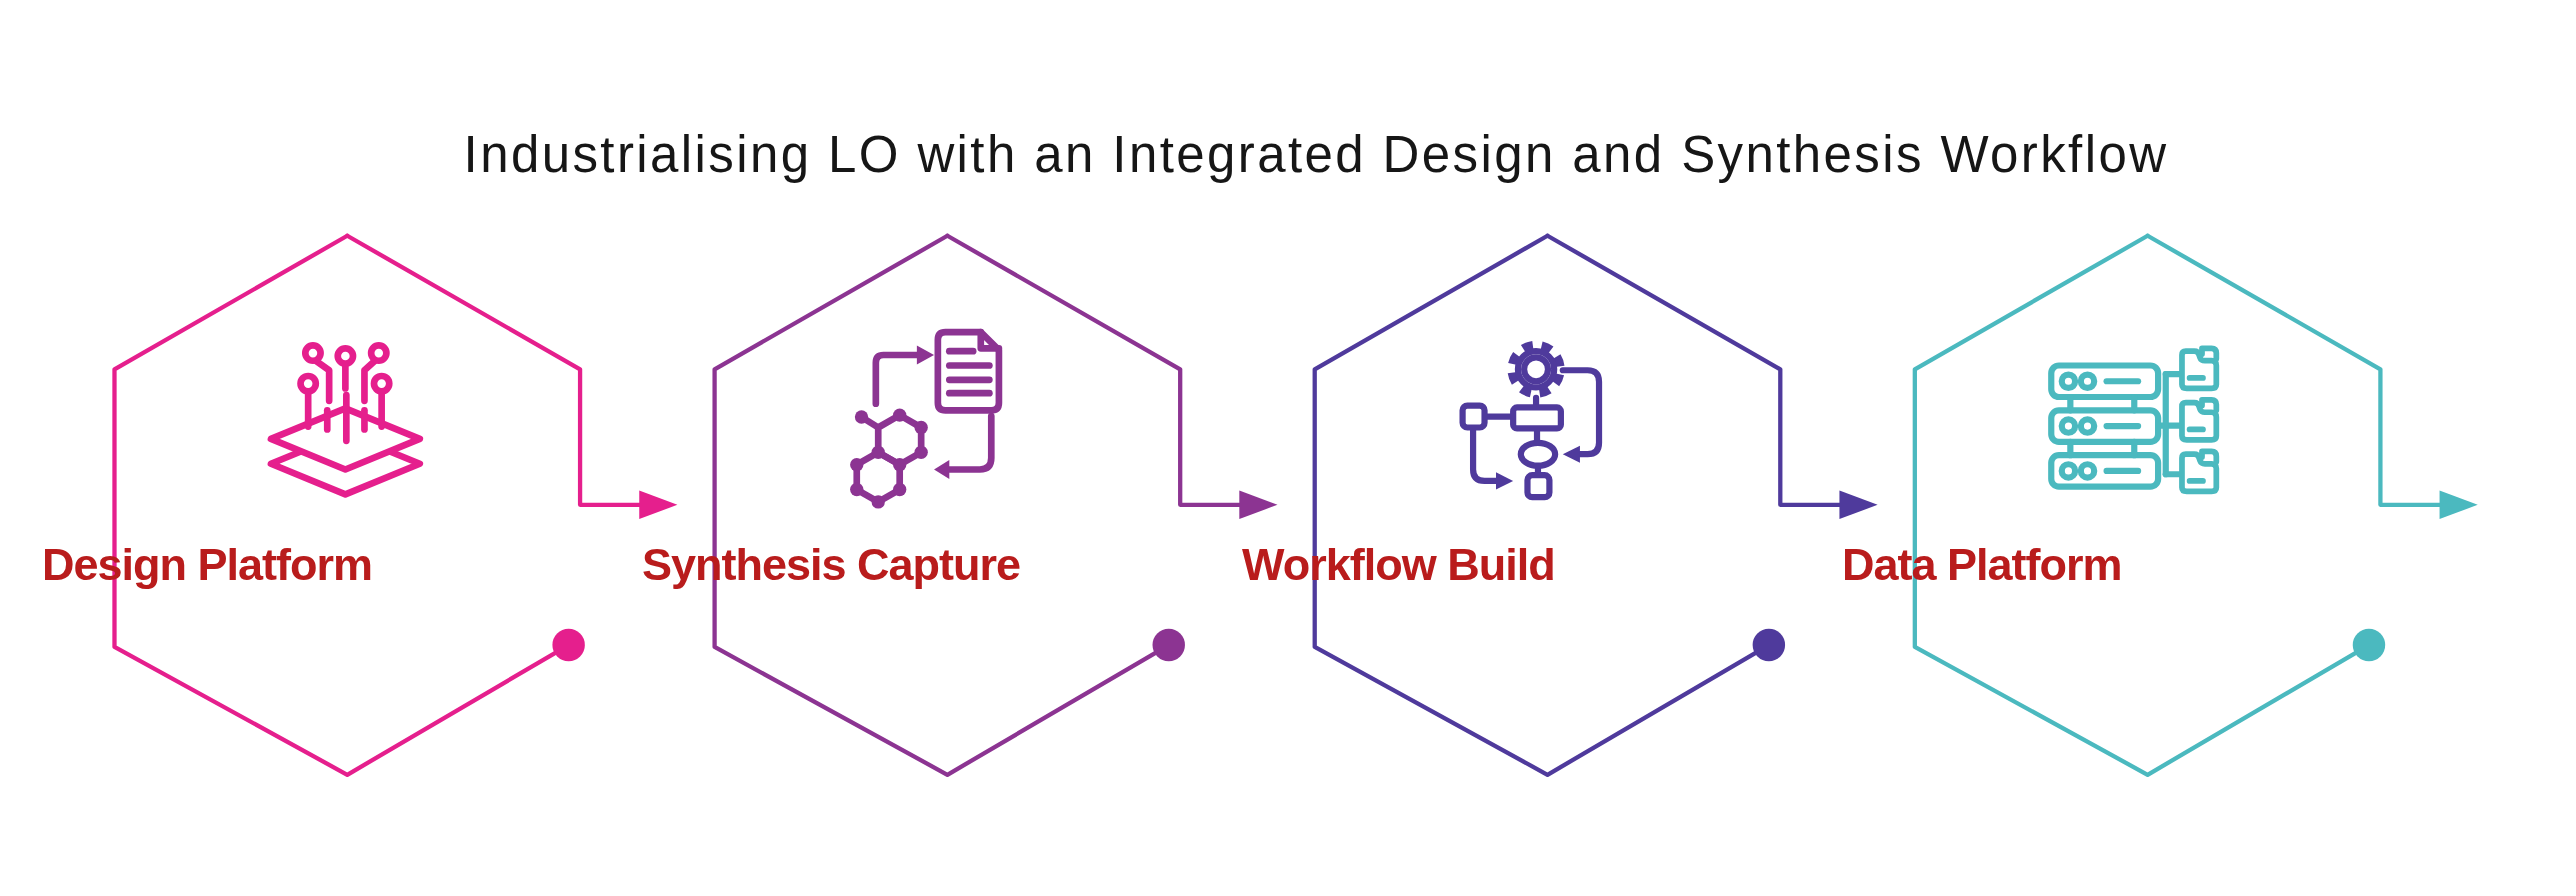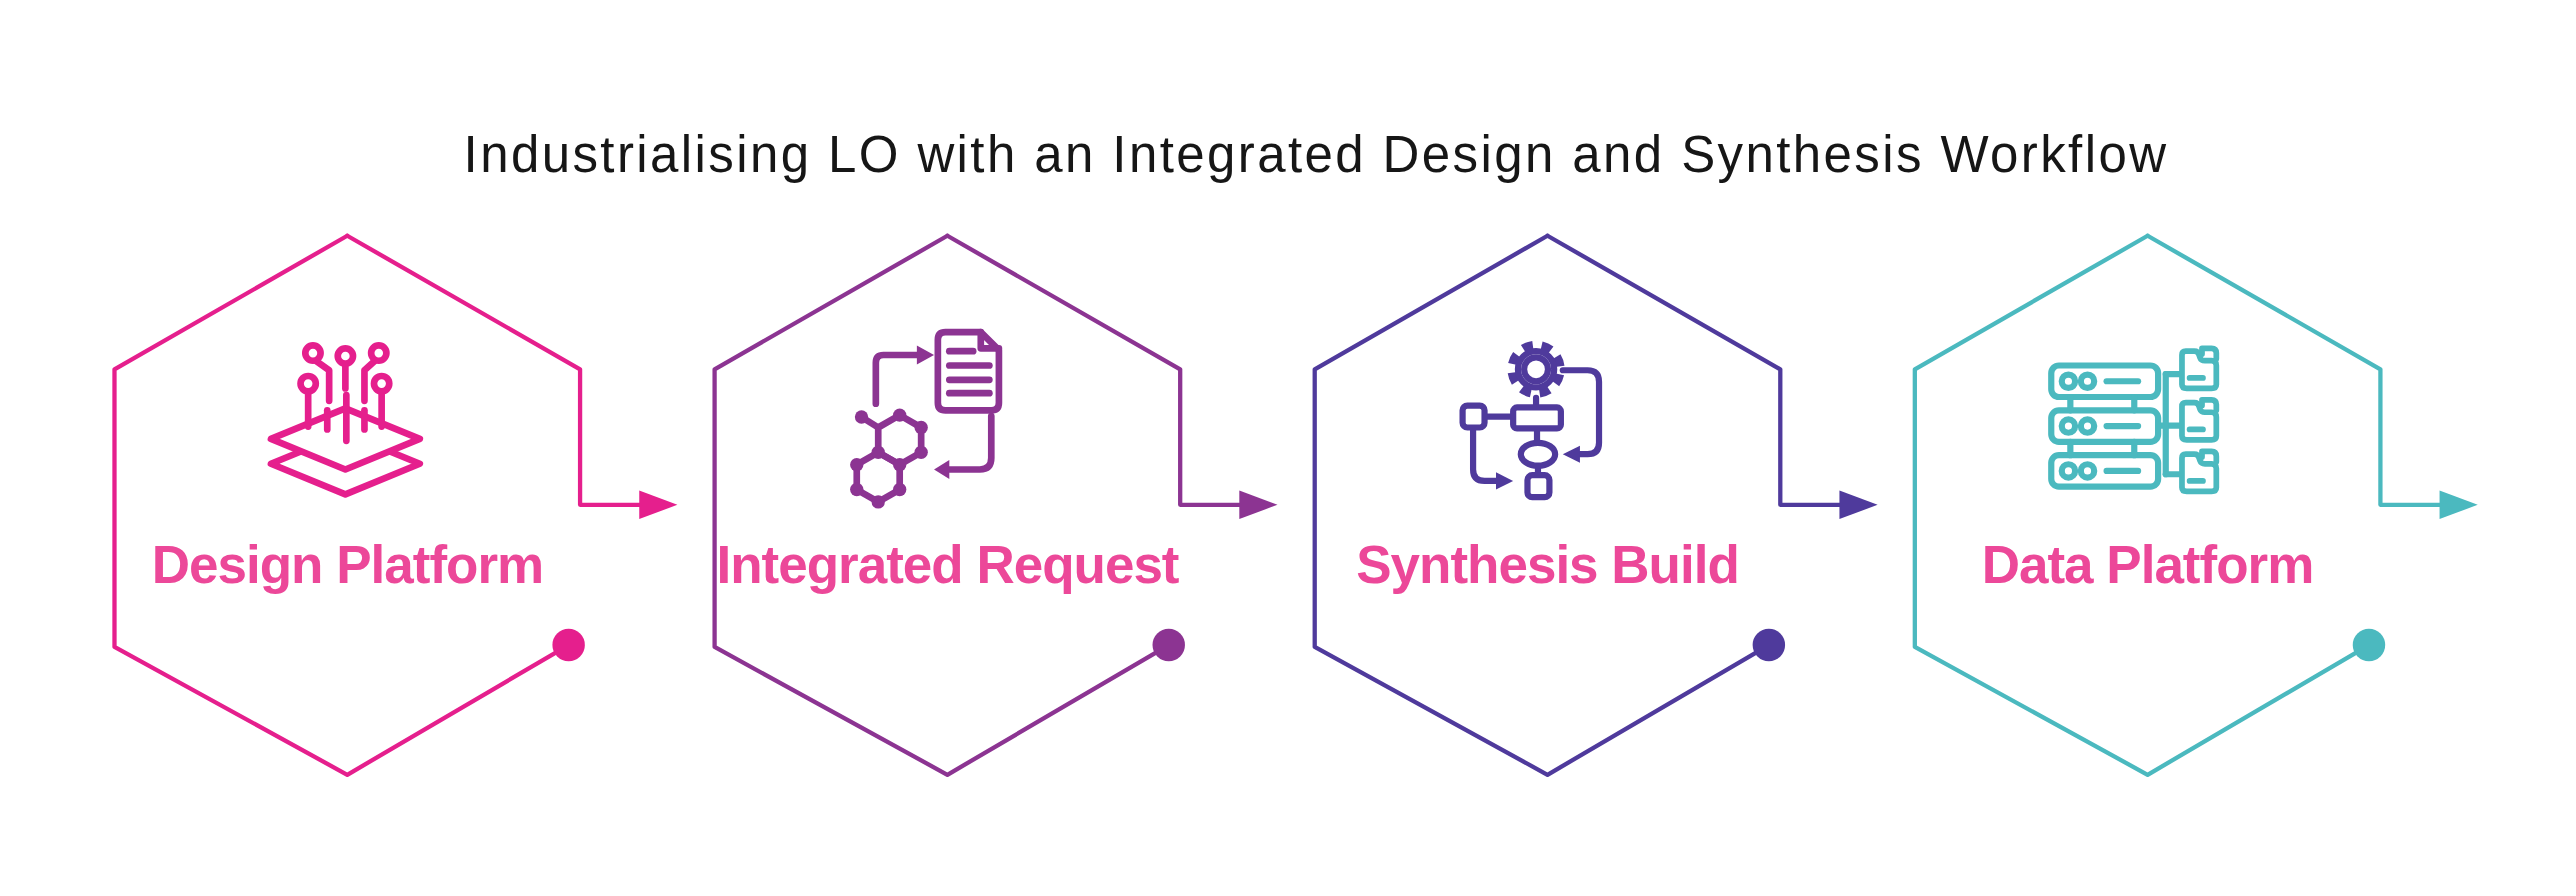--- a/index.html
+++ b/index.html
@@ -7,22 +7,22 @@
        font-family:"Liberation Sans", sans-serif;}
   .title{
     position:absolute;left:0;top:124px;width:2576px;height:61px;
     line-height:61px;text-align:center;
     font-size:51px;font-weight:400;letter-spacing:2.4px;color:#161616;
     white-space:nowrap;
     padding-left:28px;
   }
   .stage-label{
     position:absolute;top:532px;height:65px;line-height:65px;width:611px;
-    text-align:center;font-size:53px;font-weight:700;letter-spacing:-1px;
-    color:#ec4899;white-space:nowrap;
+    font-size:45px;font-weight:700;letter-spacing:-1px;
+    color:#b91c1c;white-space:nowrap;
   }
   #lbl0{left:42px;}   
   #lbl1{left:642px;}  
   #lbl2{left:1242px;} 
   #lbl3{left:1842px;} 
   svg.diagram{position:absolute;left:0;top:0;}
 </style>
 </head>
 <body>
 
@@ -153,16 +153,16 @@
         <path fill="#ffffff" d="M 0 38 V 7 Q 0 3 4 3 H 13 Q 17 3 18 7 L 19 10 Q 20 13 24 13 H 31 Q 36 13 36 18 V 38 Q 36 42 31 42 H 5 Q 0 42 0 38 Z"></path>
         <path d="M 8 31 H 22"></path>
       </g>
     </g>
   </g>
 </svg>
 
 <div class="title">Industrialising LO with an Integrated Design and Synthesis Workflow</div>
 
 <div class="stage-label" id="lbl0">Design Platform</div>
-<div class="stage-label" id="lbl1">Integrated Request</div>
-<div class="stage-label" id="lbl2">Synthesis Build</div>
+<div class="stage-label" id="lbl1">Synthesis Capture</div>
+<div class="stage-label" id="lbl2">Workflow Build</div>
 <div class="stage-label" id="lbl3">Data Platform</div>
 
 
 </body></html>

